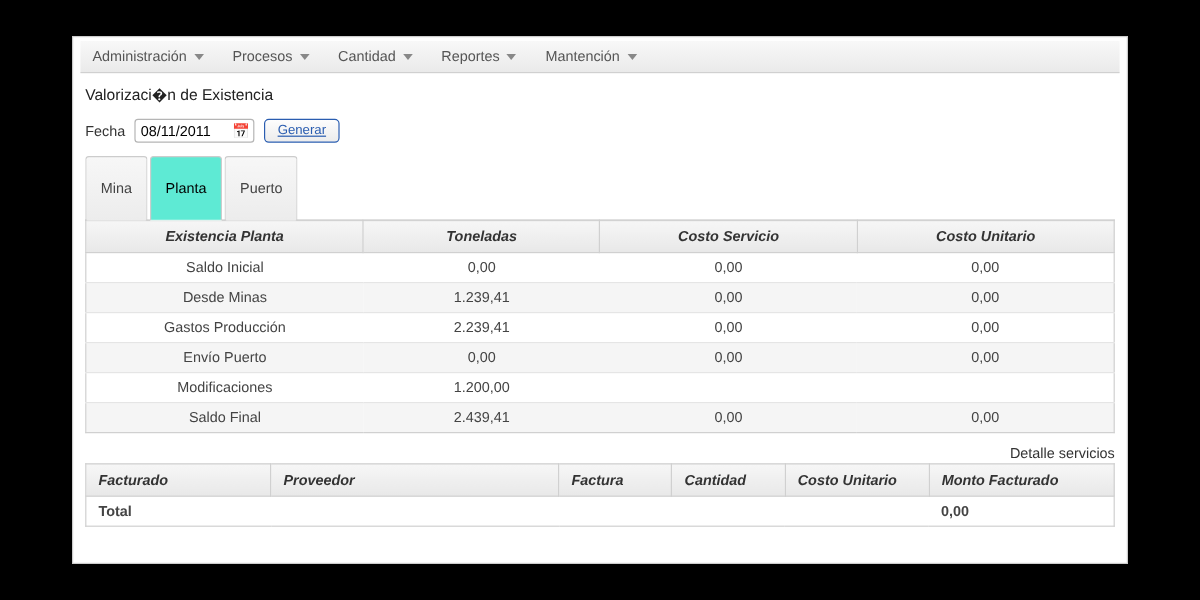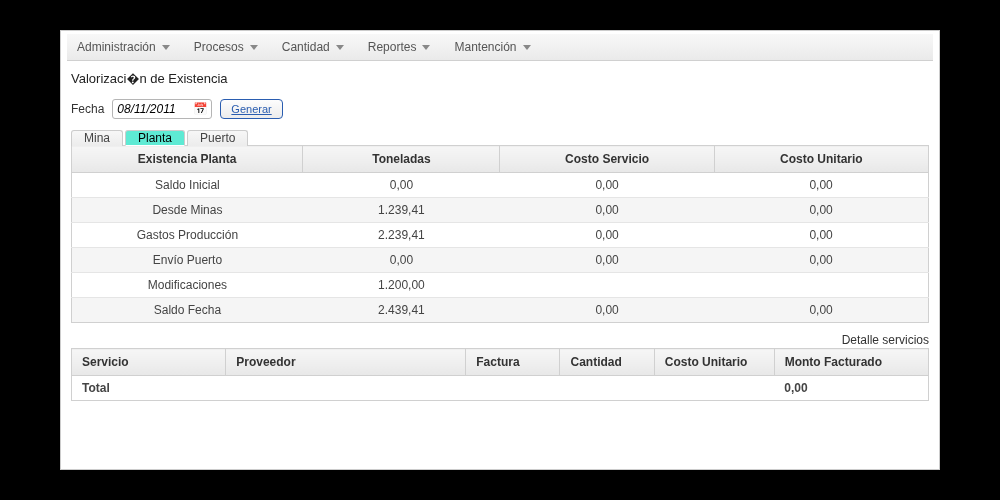--- a/index.html
+++ b/index.html
@@ -59,21 +59,20 @@
     background: #fff;
     padding: 2px 4px;
     gap: 4px;
   }
   .date-wrap input {
     border: none;
     outline: none;
     width: 72px;
     font-size: 12px;
     font-family: inherit;
-    font-style: italic;
   }
   .cal-icon {
     width: 14px; height: 14px;
     display: inline-block;
     color: #666;
     font-size: 12px;
     line-height: 14px;
     text-align: center;
   }
   .btn {
@@ -87,21 +86,21 @@
     font-family: inherit;
     text-decoration: underline;
   }
   .tabs {
     display: flex;
     border-bottom: 1px solid #ccc;
   }
   .tab {
     border: 1px solid #ccc;
     border-bottom: none;
-    padding: 0 12px;
+    padding: 19px 12px;
     background: linear-gradient(#f7f7f7,#ececec);
     color: #444;
     cursor: pointer;
     margin-right: 2px;
     position: relative;
     top: 1px;
     border-radius: 3px 3px 0 0;
   }
   .tab.active {
     background: #5eead4;
@@ -114,20 +113,21 @@
     border: 1px solid #d0d0d0;
     margin-top: -1px;
   }
   table.grid th {
     background: linear-gradient(#f6f6f6,#e8e8e8);
     border: 1px solid #d0d0d0;
     padding: 6px 8px;
     font-weight: bold;
     color: #333;
     text-align: center;
+    font-style: italic;
   }
   table.grid td {
     border-top: 1px solid #e5e5e5;
     padding: 5px 8px;
     text-align: center;
     color: #444;
   }
   table.grid tbody tr:nth-child(odd) td { background: #ffffff; }
   table.grid tbody tr:nth-child(even) td { background: #f5f5f5; }
   .section-label {
@@ -221,34 +221,34 @@
           <td>0,00</td>
           <td>0,00</td>
         </tr>
         <tr>
           <td>Modificaciones</td>
           <td>1.200,00</td>
           <td></td>
           <td></td>
         </tr>
         <tr>
-          <td>Saldo Fecha</td>
+          <td>Saldo Final</td>
           <td>2.439,41</td>
           <td>0,00</td>
           <td>0,00</td>
         </tr>
       </tbody>
     </table>
 
     <div class="section-label">Detalle servicios</div>
 
     <table class="grid detail">
       <thead>
         <tr>
-          <th style="width:18%">Servicio</th>
+          <th style="width:18%">Facturado</th>
           <th style="width:28%">Proveedor</th>
           <th style="width:11%">Factura</th>
           <th style="width:11%">Cantidad</th>
           <th style="width:14%">Costo Unitario</th>
           <th style="width:18%">Monto Facturado</th>
         </tr>
       </thead>
       <tbody>
         <tr>
           <td>Total</td>

